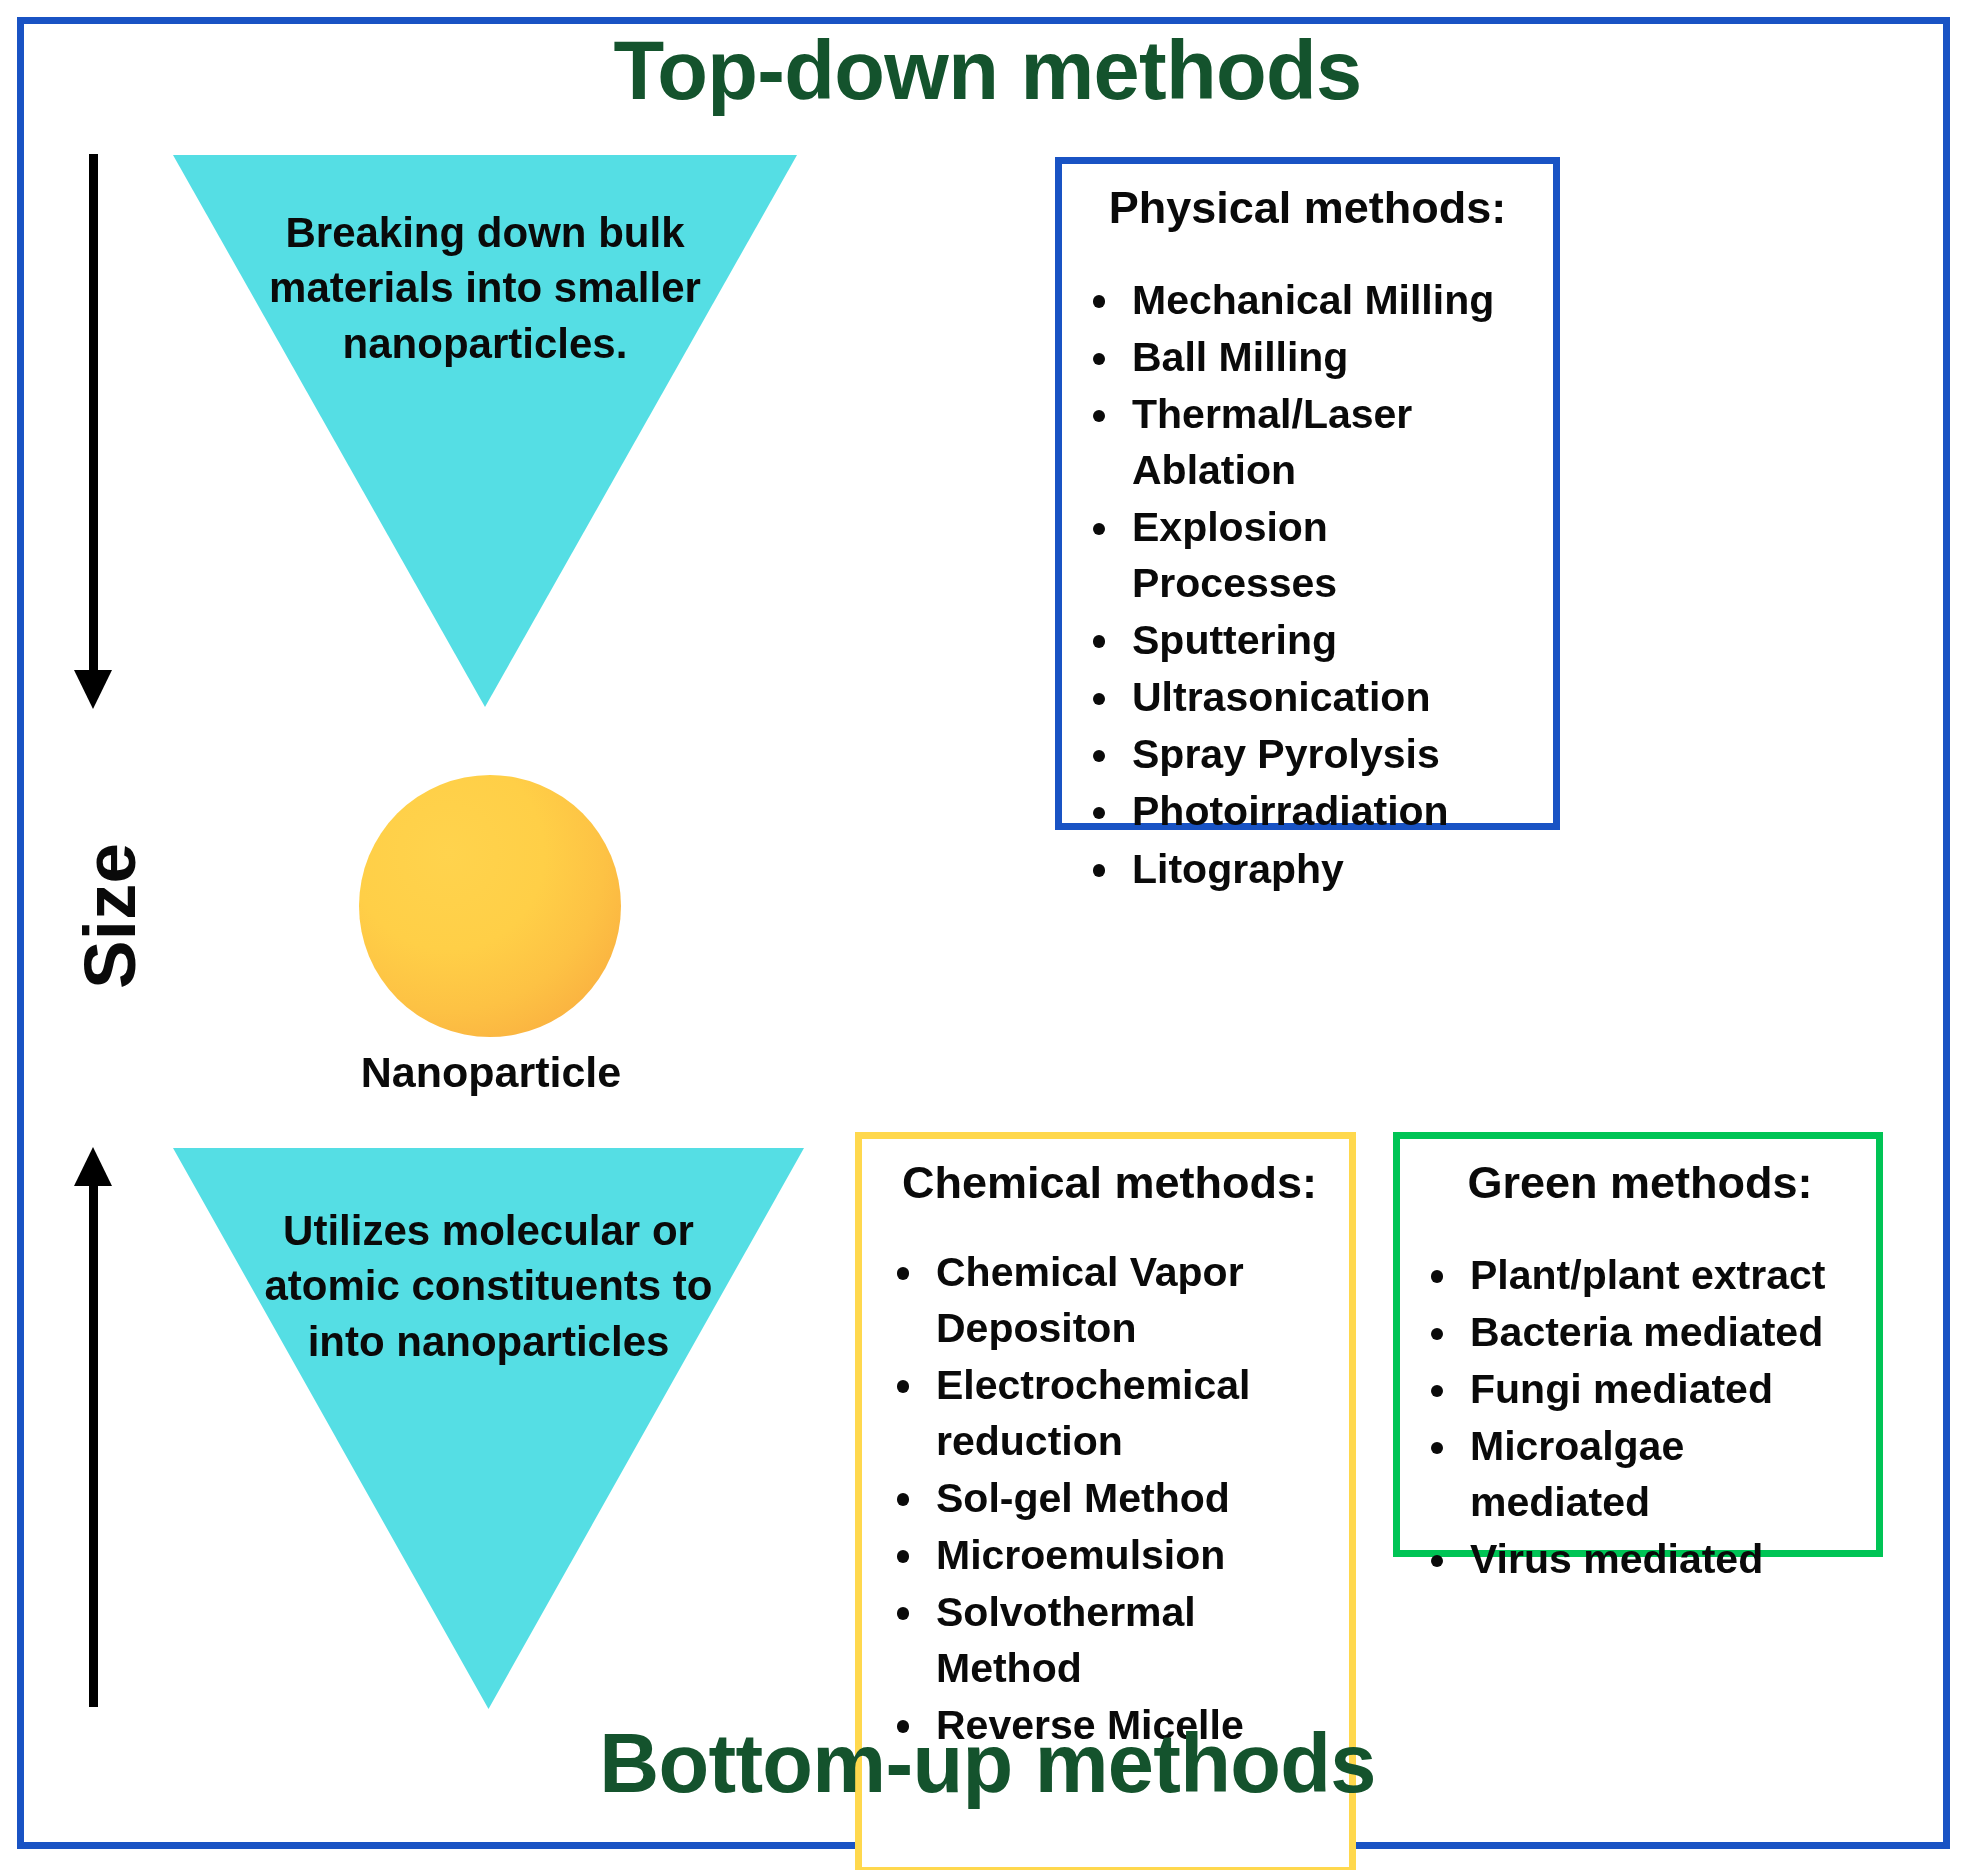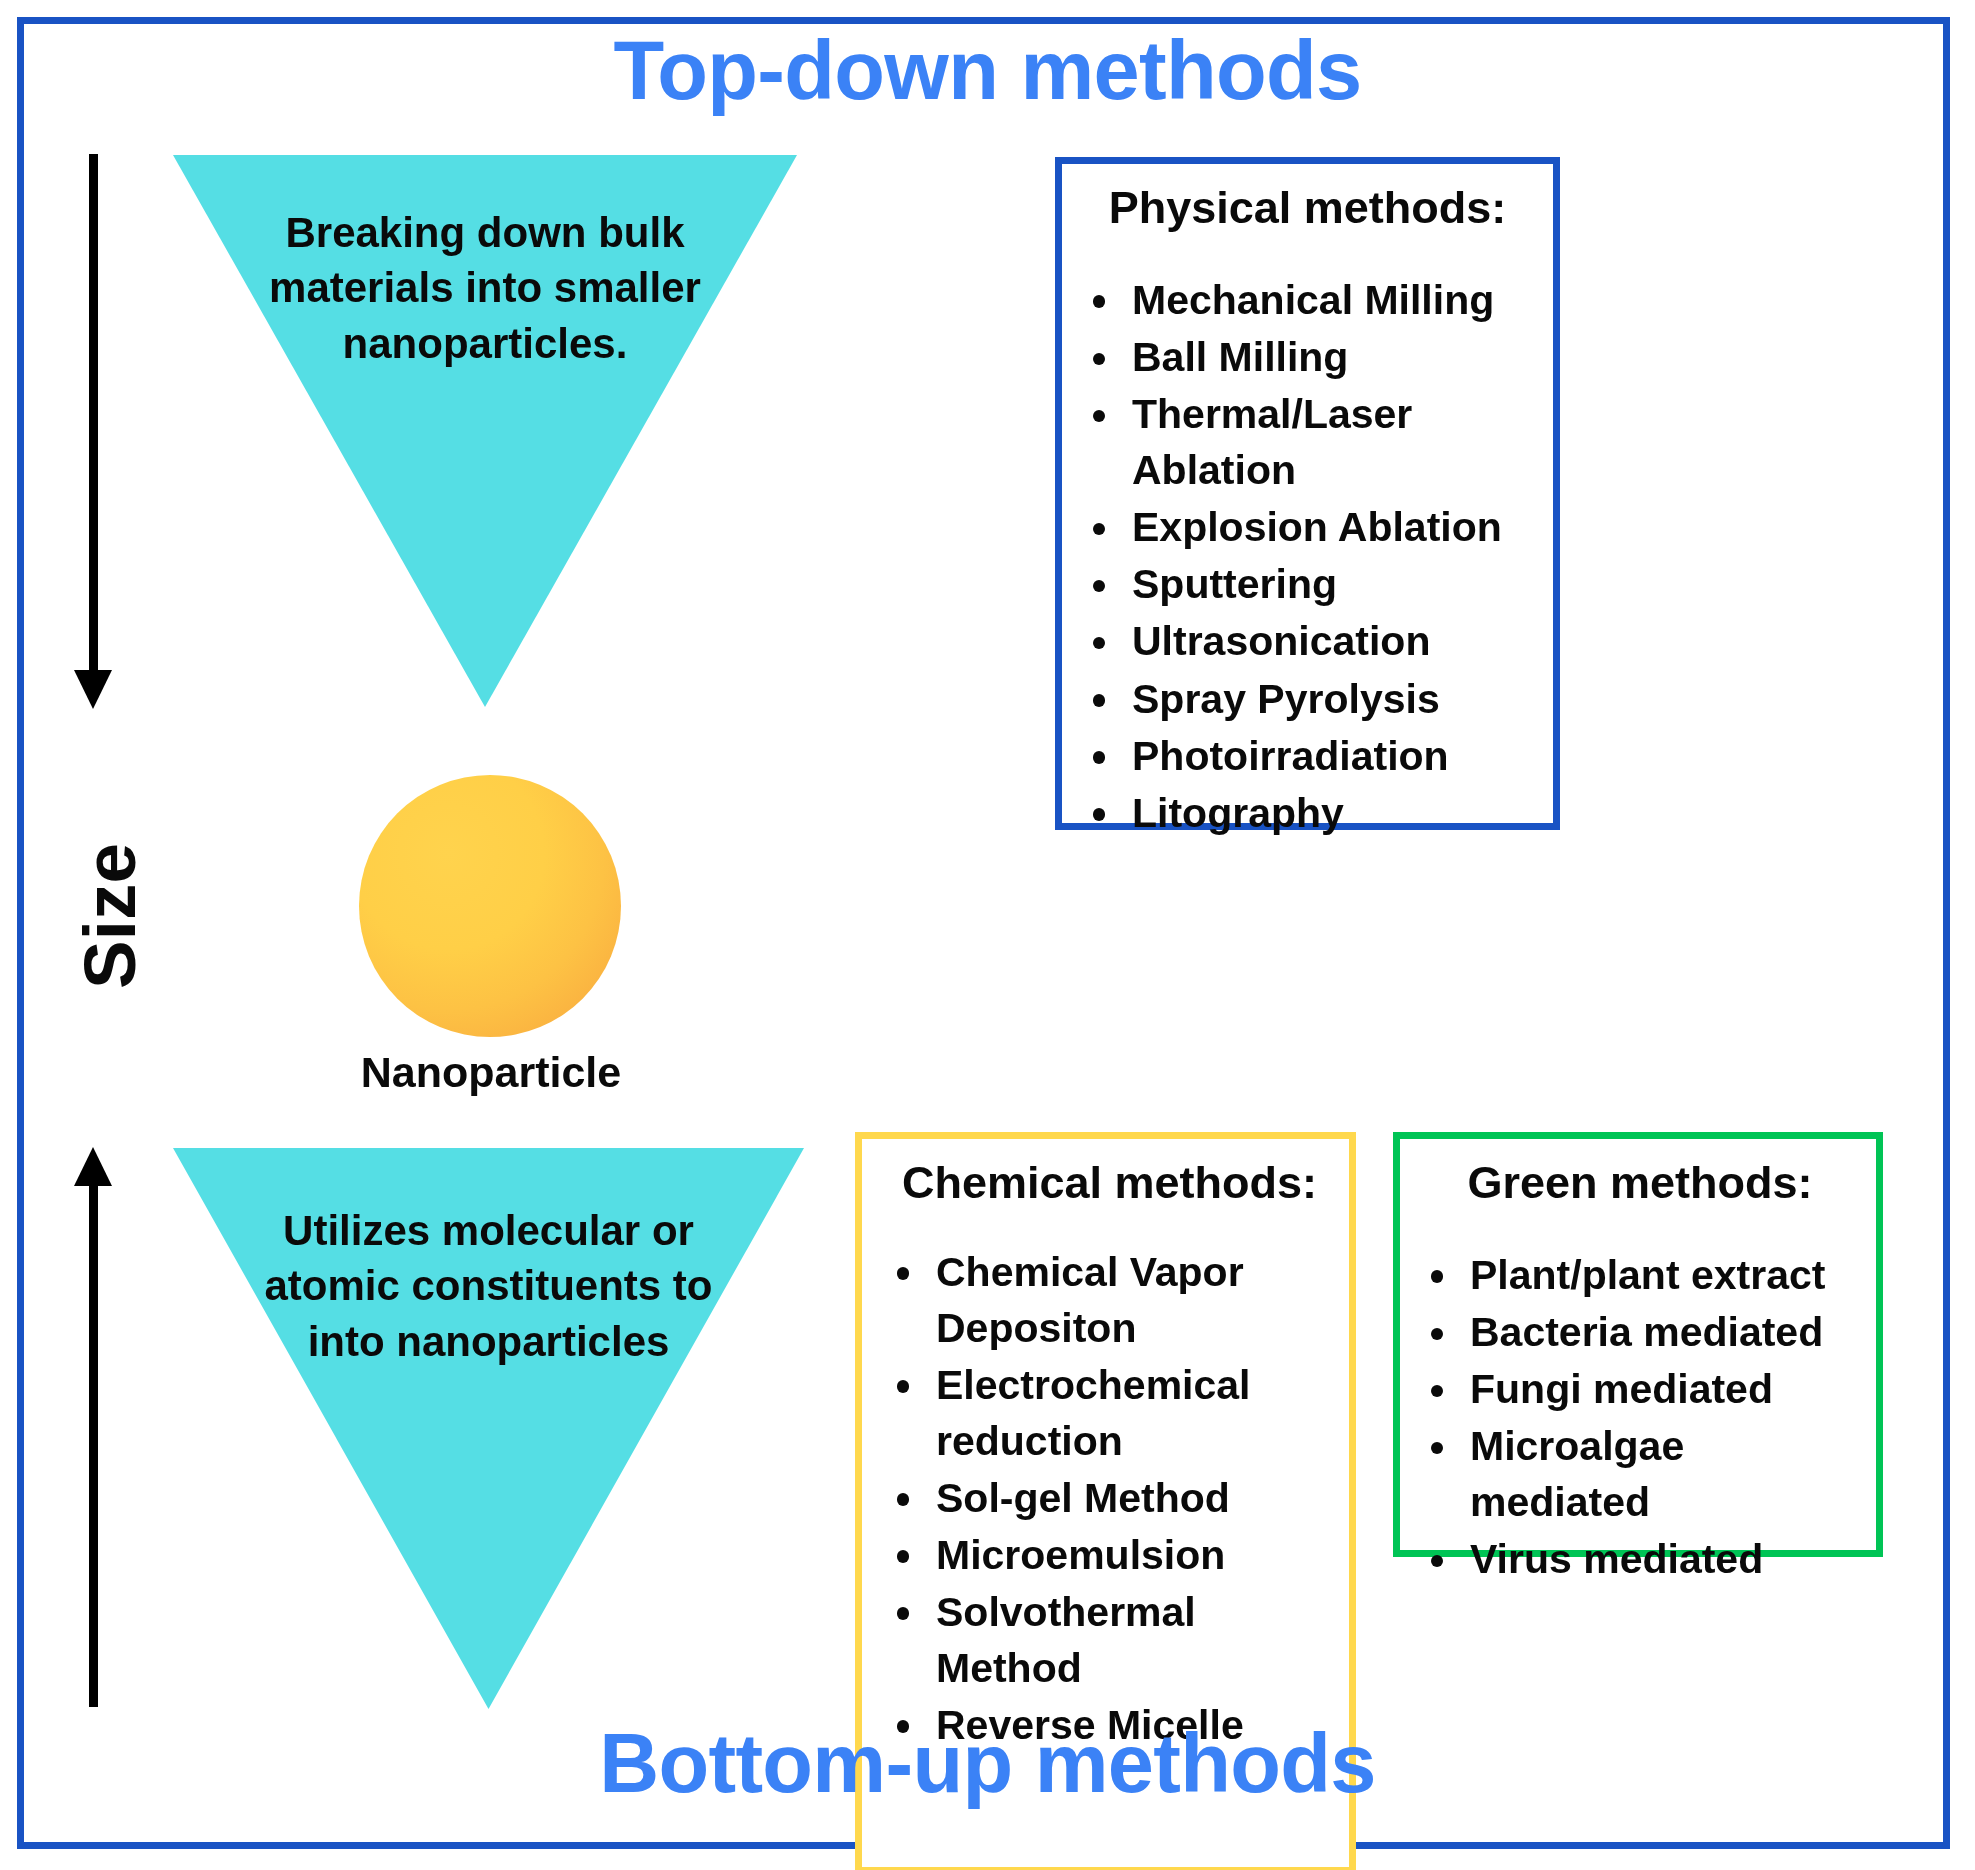--- a/index.html
+++ b/index.html
@@ -34,21 +34,21 @@
 
   
   .main-title {
     position: absolute;
     left: 0;
     width: 1975px;
     text-align: center;
     font-weight: bold;
     font-size: 83px;
     line-height: 1;
-    color: #3b82f6;
+    color: #14532d;
     letter-spacing: -0.7px;
     white-space: nowrap;
   }
   #title-top    { top: 29px; }
   #title-bottom { top: 1722px; }
 
   
   .axis-arrow {
     position: absolute;
     left: 74px;
@@ -259,21 +259,21 @@
     <div class="triangle-shape"></div>
     <div class="triangle-text">Utilizes molecular or atomic constituents to into nanoparticles</div>
   </div>
 
   <div class="method-box" id="box-physical">
     <div class="box-title">Physical methods:</div>
     <ul>
         <li>Mechanical Milling</li>
         <li>Ball Milling</li>
         <li>Thermal/Laser Ablation</li>
-        <li>Explosion Ablation</li>
+        <li>Explosion Processes</li>
         <li>Sputtering</li>
         <li>Ultrasonication</li>
         <li>Spray Pyrolysis</li>
         <li>Photoirradiation</li>
         <li>Litography</li>
       </ul>
   </div>
 
   <div class="method-box" id="box-chemical">
     <div class="box-title">Chemical methods:</div>

